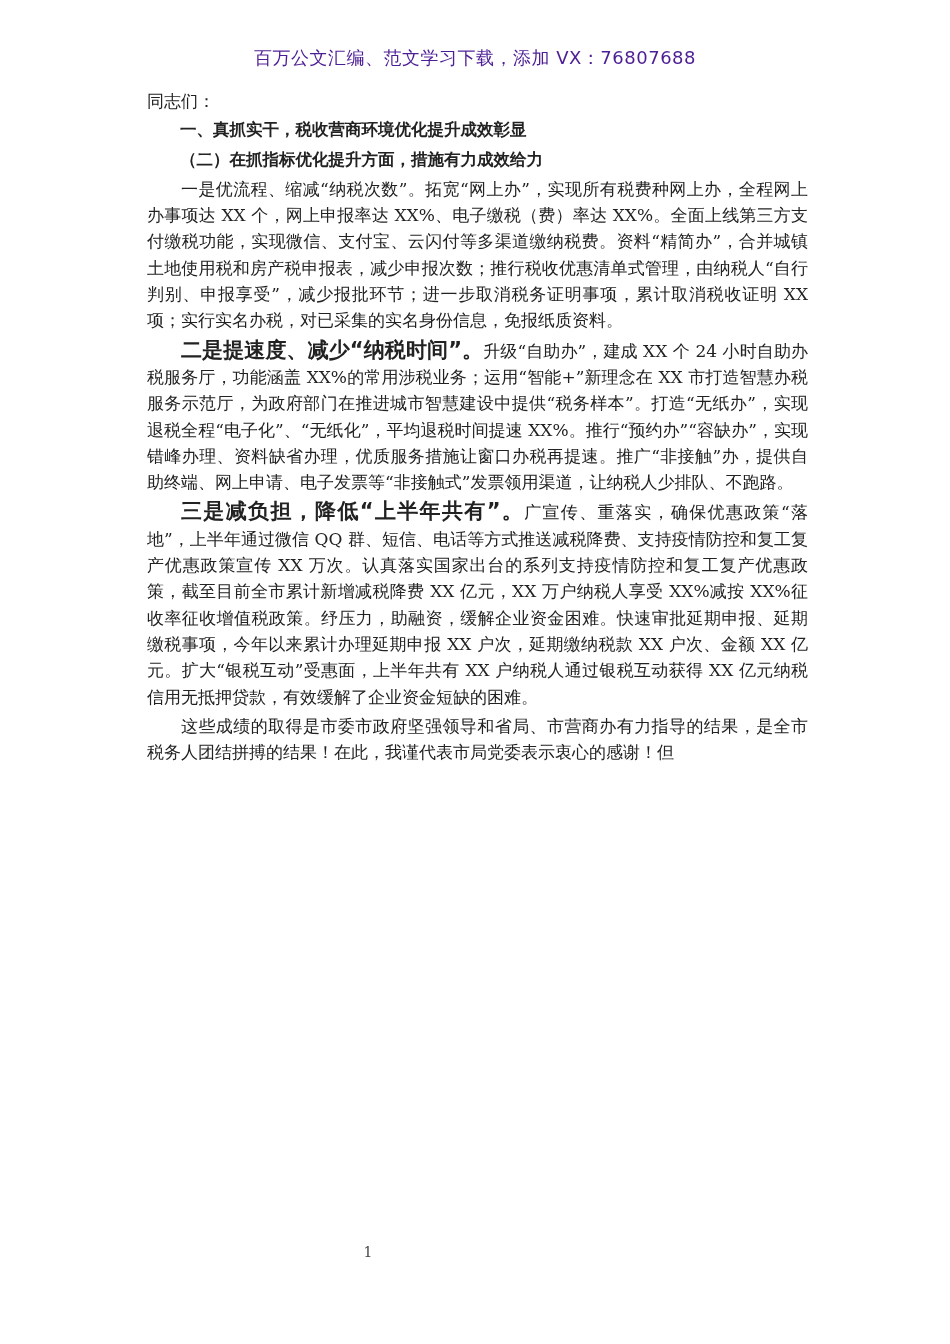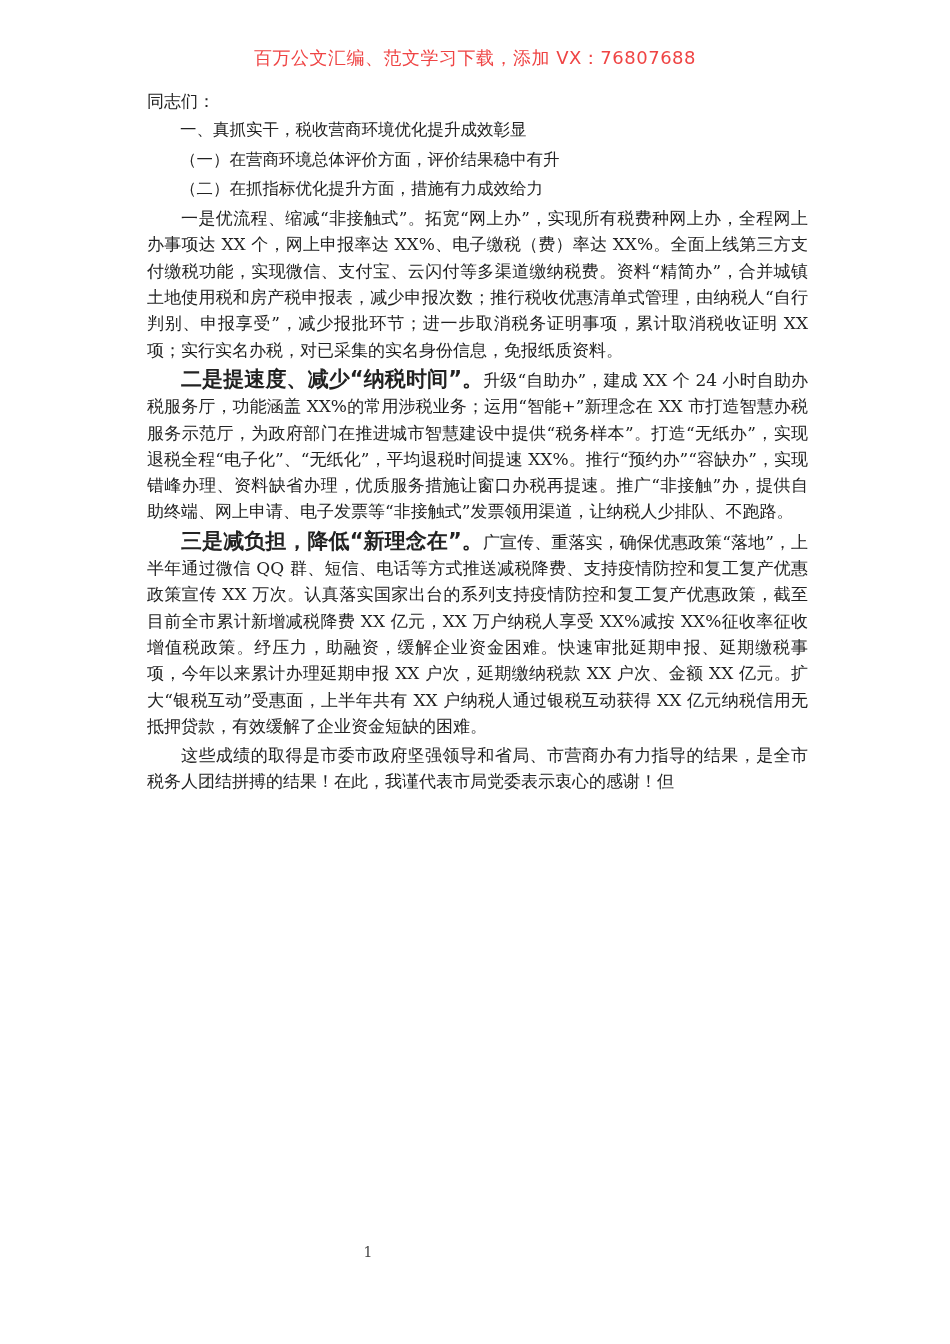--- a/index.html
+++ b/index.html
@@ -1,44 +1,43 @@
 <!DOCTYPE html>
 <html><head>
 <meta charset="utf-8">
 <style>
   html, body { margin: 0; padding: 0; background: #ffffff; }
   body { width: 950px; height: 1344px; position: relative; overflow: hidden; }
   .banner {
     position: absolute; top: 46px; left: 0; width: 950px; text-align: center;
-    font-family: "DejaVu Sans", sans-serif; font-size: 18px; color: #ef4444;
+    font-family: "DejaVu Sans", sans-serif; font-size: 18px; color: #4c1d95;
     letter-spacing: 0.5px;
   }
   .page {
     position: absolute; top: 88px; left: 147px; width: 668px;
     font-family: "DejaVu Serif", serif; font-size: 17px; line-height: 26.3px;
     color: #222222; text-align: justify;
   }
   .page p { margin: 0 7px 3px 0; }
   .indent { text-indent: 2em; }
-  .h1, .h2 { font-weight: normal; text-indent: 2em; font-family: "DejaVu Sans", sans-serif; font-size: 16.5px; }
+  .h1, .h2 { font-weight: bold; text-indent: 2em; font-family: "DejaVu Sans", sans-serif; font-size: 16.5px; }
   .lead { font-weight: bold; font-family: "DejaVu Sans", sans-serif; font-size: 21px; }
   .pagenum {
     position: absolute; top: 1244px; left: 358px; width: 20px; text-align: center;
     font-family: "DejaVu Serif", serif; font-size: 14px; color: #444;
   }
 </style>
 </head>
 <body>
 
 <div class="banner">百万公文汇编、范文学习下载，添加 VX：76807688</div>
 
 <div class="page">
   <p>同志们：</p>
   <p class="h1">一、真抓实干，税收营商环境优化提升成效彰显</p>
-  <p class="h2">（一）在营商环境总体评价方面，评价结果稳中有升</p>
   <p class="h2">（二）在抓指标优化提升方面，措施有力成效给力</p>
-  <p class="indent"><span>一是优流程、缩减“非接触式”。</span><span>拓宽“网上办”，实现所有税费种网上办，全程网上办事项达 XX 个，网上申报率达 XX%、电子缴税（费）率达 XX%。全面上线第三方支付缴税功能，实现微信、支付宝、云闪付等多渠道缴纳税费。资料“精简办”，合并城镇土地使用税和房产税申报表，减少申报次数；推行税收优惠清单式管理，由纳税人“自行判别、申报享受”，减少报批环节；进一步取消税务证明事项，累计取消税收证明 XX 项；实行实名办税，对已采集的实名身份信息，免报纸质资料。</span></p>
+  <p class="indent"><span>一是优流程、缩减“纳税次数”。</span><span>拓宽“网上办”，实现所有税费种网上办，全程网上办事项达 XX 个，网上申报率达 XX%、电子缴税（费）率达 XX%。全面上线第三方支付缴税功能，实现微信、支付宝、云闪付等多渠道缴纳税费。资料“精简办”，合并城镇土地使用税和房产税申报表，减少申报次数；推行税收优惠清单式管理，由纳税人“自行判别、申报享受”，减少报批环节；进一步取消税务证明事项，累计取消税收证明 XX 项；实行实名办税，对已采集的实名身份信息，免报纸质资料。</span></p>
   <p class="indent"><span class="lead">二是提速度、减少“纳税时间”。</span><span>升级“自助办”，建成 XX 个 24 小时自助办税服务厅，功能涵盖 XX%的常用涉税业务；运用“智能+”新理念在 XX 市打造智慧办税服务示范厅，为政府部门在推进城市智慧建设中提供“税务样本”。打造“无纸办”，实现退税全程“电子化”、“无纸化”，平均退税时间提速 XX%。推行“预约办”“容缺办”，实现错峰办理、资料缺省办理，优质服务措施让窗口办税再提速。推广“非接触”办，提供自助终端、网上申请、电子发票等“非接触式”发票领用渠道，让纳税人少排队、不跑路。</span></p>
-  <p class="indent"><span class="lead">三是减负担，降低“新理念在”。</span><span>广宣传、重落实，确保优惠政策“落地”，上半年通过微信 QQ 群、短信、电话等方式推送减税降费、支持疫情防控和复工复产优惠政策宣传 XX 万次。认真落实国家出台的系列支持疫情防控和复工复产优惠政策，截至目前全市累计新增减税降费 XX 亿元，XX 万户纳税人享受 XX%减按 XX%征收率征收增值税政策。纾压力，助融资，缓解企业资金困难。快速审批延期申报、延期缴税事项，今年以来累计办理延期申报 XX 户次，延期缴纳税款 XX 户次、金额 XX 亿元。扩大“银税互动”受惠面，上半年共有 XX 户纳税人通过银税互动获得 XX 亿元纳税信用无抵押贷款，有效缓解了企业资金短缺的困难。</span></p>
+  <p class="indent"><span class="lead">三是减负担，降低“上半年共有”。</span><span>广宣传、重落实，确保优惠政策“落地”，上半年通过微信 QQ 群、短信、电话等方式推送减税降费、支持疫情防控和复工复产优惠政策宣传 XX 万次。认真落实国家出台的系列支持疫情防控和复工复产优惠政策，截至目前全市累计新增减税降费 XX 亿元，XX 万户纳税人享受 XX%减按 XX%征收率征收增值税政策。纾压力，助融资，缓解企业资金困难。快速审批延期申报、延期缴税事项，今年以来累计办理延期申报 XX 户次，延期缴纳税款 XX 户次、金额 XX 亿元。扩大“银税互动”受惠面，上半年共有 XX 户纳税人通过银税互动获得 XX 亿元纳税信用无抵押贷款，有效缓解了企业资金短缺的困难。</span></p>
   <p class="indent">这些成绩的取得是市委市政府坚强领导和省局、市营商办有力指导的结果，是全市税务人团结拼搏的结果！在此，我谨代表市局党委表示衷心的感谢！但</p>
 </div>
 
 <div class="pagenum">1</div>
 
 </body></html>

